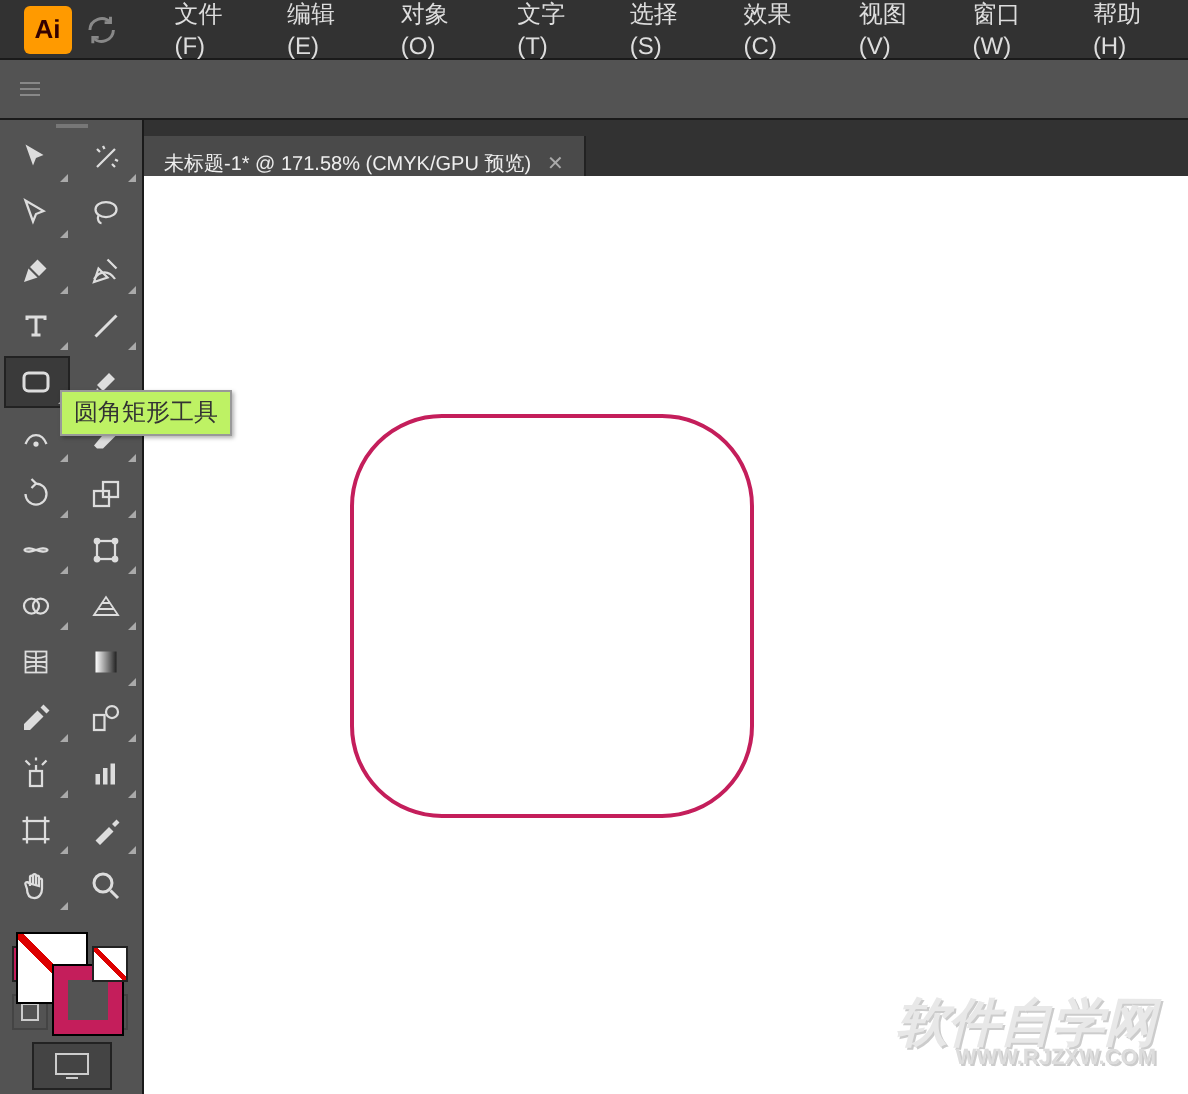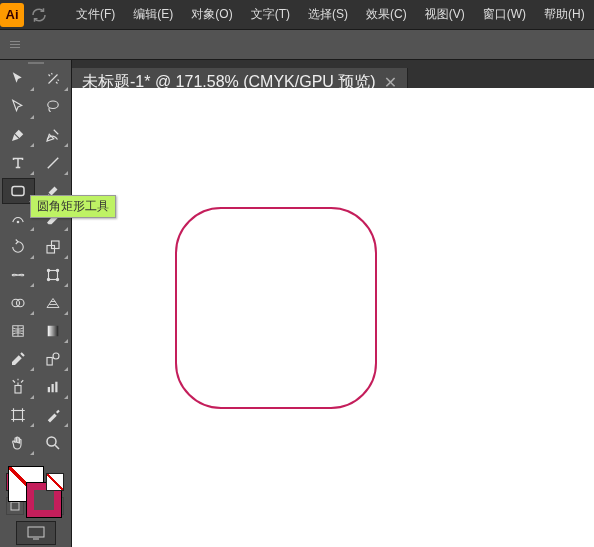--- a/index.html
+++ b/index.html
@@ -11,21 +11,21 @@
       color: #ccc;
       overflow: hidden;
       position: relative;
     }
     
     .menubar {
       height: 30px;
       background: #323232;
       display: flex;
       align-items: center;
-      padding-left: 0;
+      padding-left: 12px;
       border-bottom: 1px solid #1a1a1a;
     }
     .app-icon {
       width: 24px; height: 24px;
       background: #ff9a00;
       color: #330000;
       font-weight: bold;
       font-size: 13px;
       display: flex;
       align-items: center;
@@ -188,21 +188,21 @@
       align-items: center;
     }
     .doc-tab {
       height: 100%;
       background: #4a4a4a;
       padding: 0 10px;
       display: flex;
       align-items: center;
       gap: 8px;
       color: #eee;
-      font-size: 16px;
+      font-size: 10px;
       border-right: 1px solid #222;
       margin-top: 16px;
     }
     .tab-close { cursor: pointer; color: #aaa; }
     .canvas {
       flex: 1;
       background: #fff;
       margin: 0;
       position: relative;
     }
@@ -502,17 +502,21 @@
     <div class="tab-bar">
       <div class="doc-tab">
         <span>未标题-1* @ 171.58% (CMYK/GPU 预览)</span>
         <span class="tab-close">✕</span>
       </div>
     </div>
     <div class="canvas">
       <svg id="canvas-svg" width="522" height="460">
           <rect x="104" y="120" width="200" height="200" rx="45" fill="none" stroke="#c41e5b" stroke-width="2"></rect>
         </svg>
+      <div class="watermark">
+        <span>软件自学网</span>
+        <small>WWW.RJZXW.COM</small>
+      </div>
     </div>
   </div>
 </div>
 
 <div class="tooltip">圆角矩形工具</div>
 
 </body></html>

